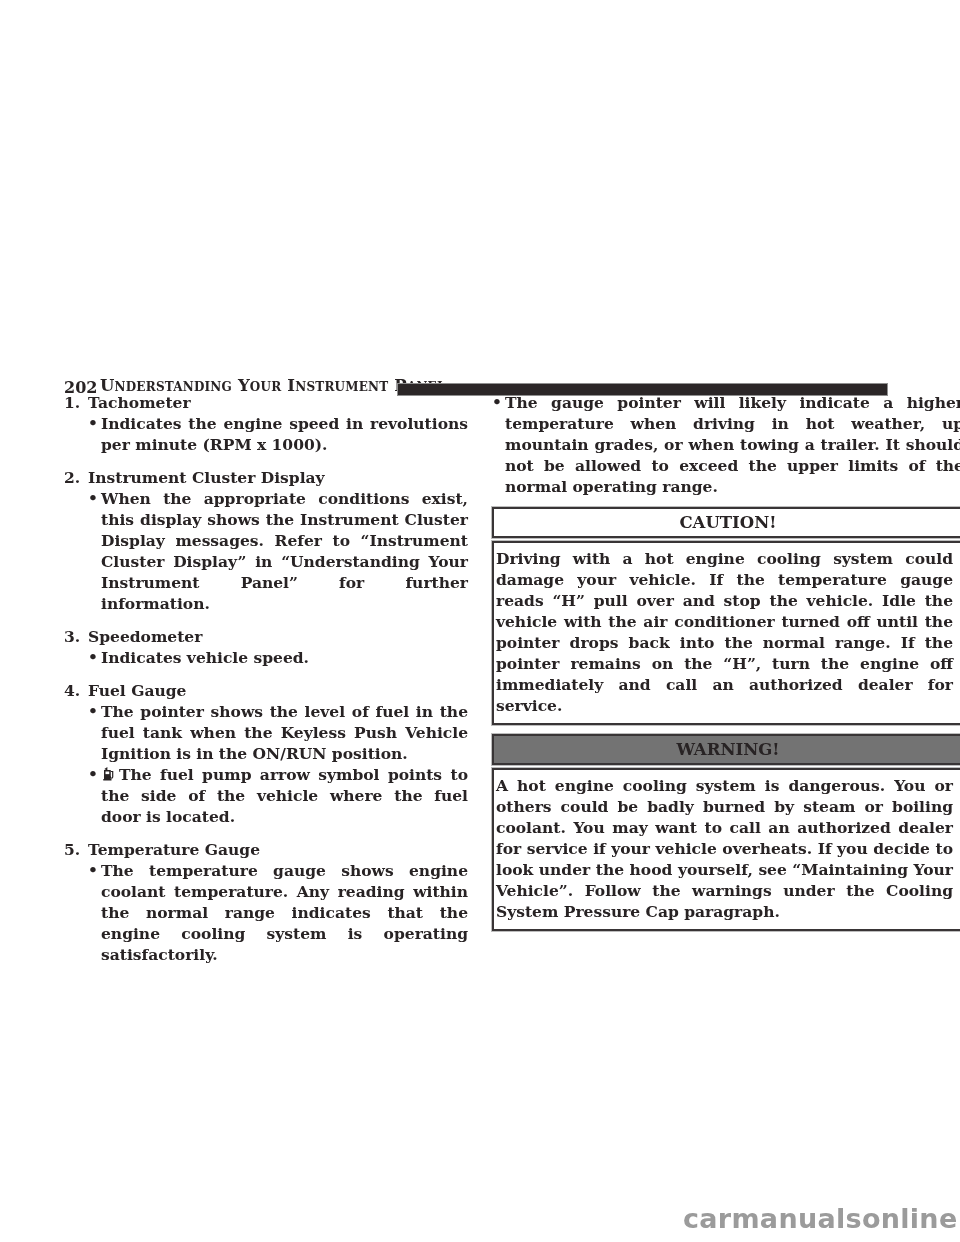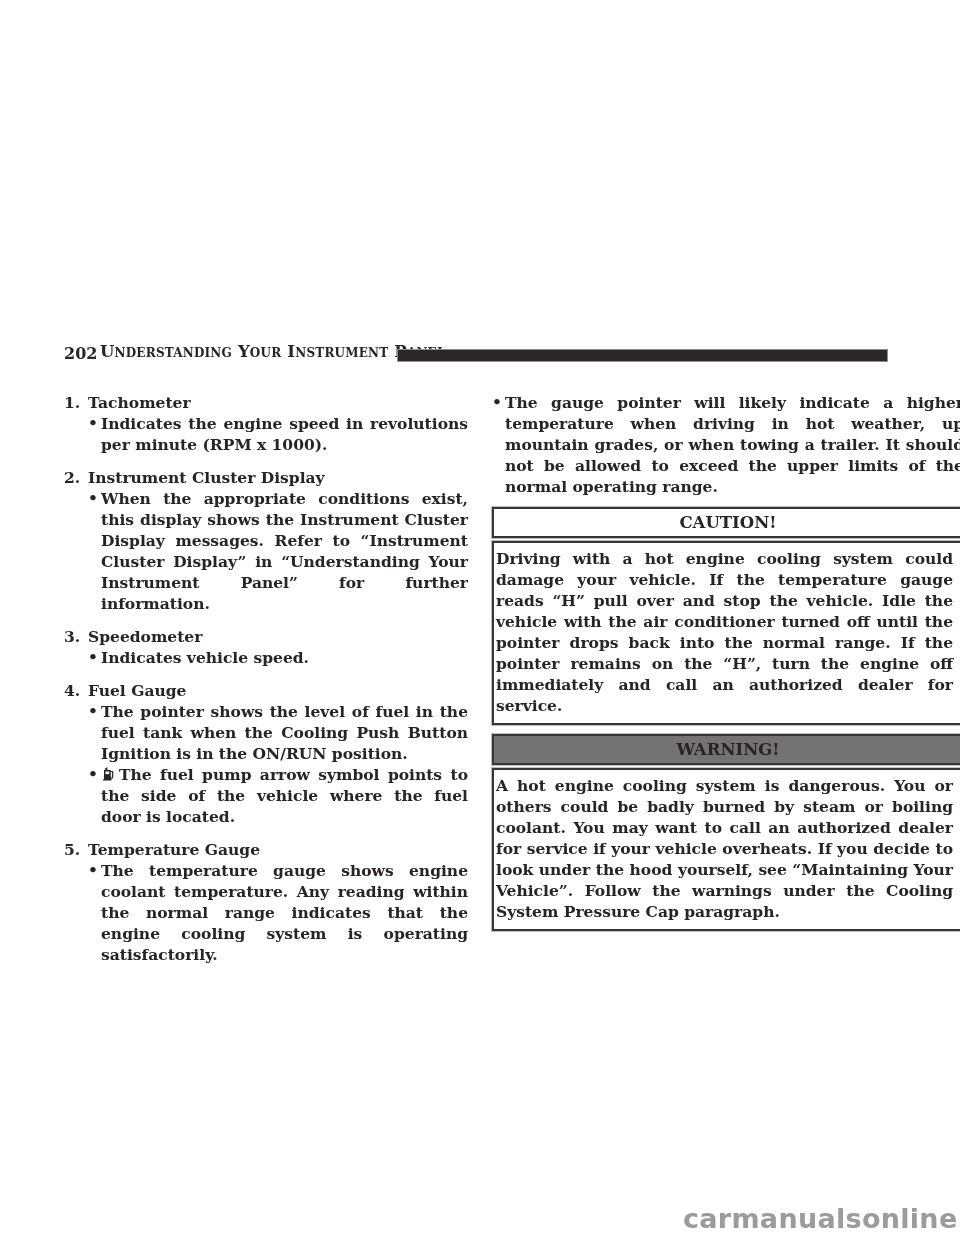--- a/index.html
+++ b/index.html
@@ -1,21 +1,21 @@
 <!DOCTYPE html>
 <html><head>
 <meta charset="utf-8">
 <style>
   * { margin:0; padding:0; box-sizing:border-box; }
   html,body { width:960px; height:1242px; background:#ffffff; }
   body { font-family:"DejaVu Serif", serif; color:#282324; }
   .page { position:relative; width:960px; height:1242px; background:#fff; overflow:hidden; }
 
   
-  .running-head { position:absolute; left:0; top:342px; width:960px; height:24px; }
+  .running-head { position:absolute; left:0; top:376px; width:960px; height:24px; }
   .page-num { position:absolute; left:64px; top:2px; font-size:16px; font-weight:700; }
   .head-title { position:absolute; left:100px; top:0; font-size:16.5px; font-weight:700;
                 font-variant:small-caps; letter-spacing:0.2px; white-space:nowrap; }
   .head-bar { position:absolute; left:397px; top:7px; width:491px; height:13px;
               background:#2b2627; border:1px solid #8f8f8f; }
 
   
   .col { position:absolute; top:392px; font-size:15.5px; line-height:21px; font-weight:600;
          text-align:justify; }
   .col-left  { left:64px;  width:404px; }
@@ -78,21 +78,21 @@
         <span>Speedometer</span>
       </div>
       <div class="bullet">Indicates vehicle speed.</div>
     </div>
 
     <div class="item">
       <div class="item-head">
         <span class="item-num">4.</span>
         <span>Fuel Gauge</span>
       </div>
-      <div class="bullet">The pointer shows the level of fuel in the fuel tank when the Cooling Push Button Ignition is in the ON/RUN position.</div>
+      <div class="bullet">The pointer shows the level of fuel in the fuel tank when the Keyless Push Vehicle Ignition is in the ON/RUN position.</div>
       <div class="bullet">
         <svg class="fuel-icon" width="15" height="15" viewBox="0 0 20 20" aria-hidden="true">
           <rect x="4" y="4" width="9" height="12" fill="#282324"></rect>
           <rect x="6" y="6" width="5" height="3.5" fill="#ffffff"></rect>
           <rect x="3" y="16" width="11" height="2" fill="#282324"></rect>
           <path d="M13 6 h2.6 v7.2 a1.6 1.6 0 0 1 -3.2 0 v-1" fill="none" stroke="#282324" stroke-width="1.6"></path>
           <path d="M8.5 0 L4.5 2.5 L8.5 5 Z" fill="#282324"></path>
         </svg><span>The fuel pump arrow symbol points to the side of the vehicle where the fuel door is located.</span>
       </div>
     </div>

